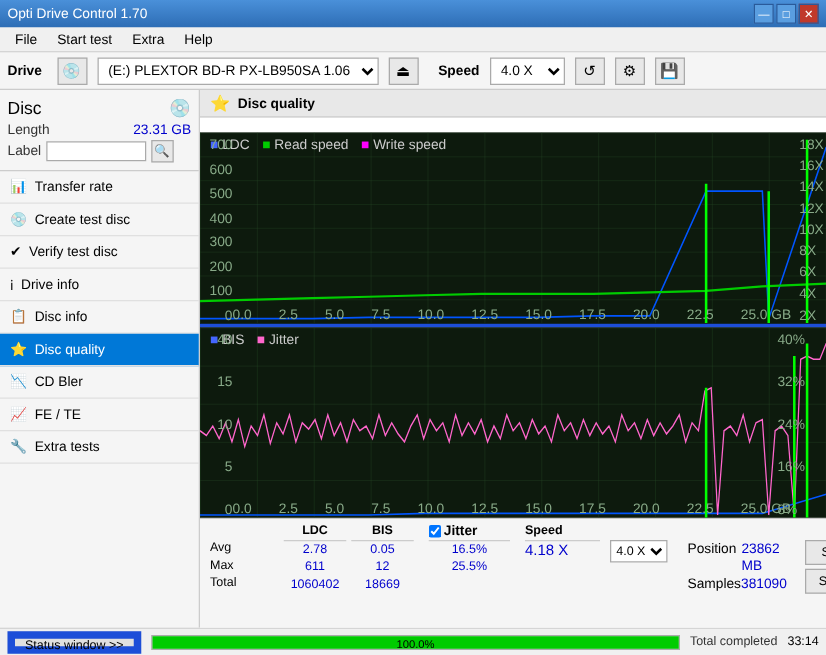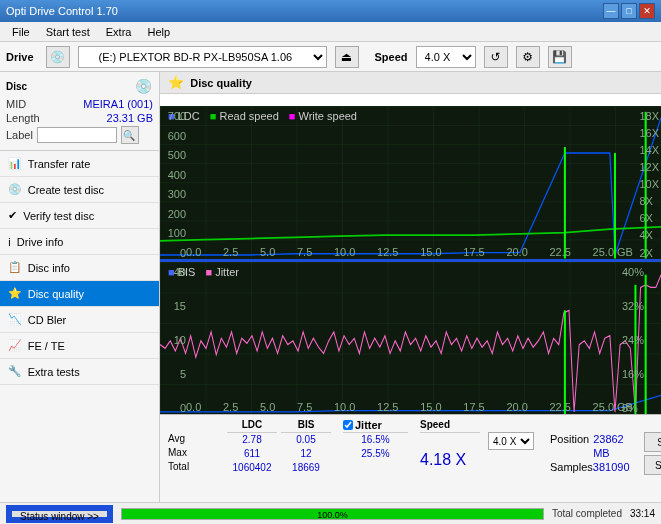--- a/index.html
+++ b/index.html
@@ -51,21 +51,21 @@
       align-items: center;
       border-bottom: 1px solid #ccc;
       padding: 0 6px;
       gap: 8px;
     }
     .drivebar-label { font-weight: bold; font-size: 11px; margin-right: 4px; }
     .drive-select {
       background: white;
       border: 1px solid #aaa;
       height: 22px;
-      padding: 0 16px;
+      padding: 0 4px;
       font-size: 11px;
       min-width: 180px;
     }
     .drivebar-icon-btn {
       width: 24px; height: 22px;
       background: #e8e8e8;
       border: 1px solid #aaa;
       display: flex; align-items: center; justify-content: center;
       cursor: pointer;
       font-size: 12px;
@@ -97,21 +97,21 @@
     .disc-info-panel {
       padding: 6px;
       border-bottom: 1px solid #ccc;
     }
     .disc-header {
       display: flex;
       align-items: center;
       justify-content: space-between;
       margin-bottom: 4px;
     }
-    .disc-title { font-weight: bold; font-size: 10px; }
+    .disc-title { font-weight: normal; font-size: 14px; }
     .disc-icon { font-size: 14px; }
     .disc-row {
       display: flex;
       justify-content: space-between;
       margin-bottom: 2px;
     }
     .disc-key { color: #333; }
     .disc-val { color: #0000cc; }
     .disc-label-row {
       display: flex;
@@ -255,24 +255,20 @@
 <div class="main-container">
 
   <div class="sidebar">
 
     <div class="disc-info-panel">
       <div class="disc-header">
         <span class="disc-title">Disc</span>
         <span class="disc-icon">💿</span>
       </div>
       <div class="disc-row">
-        <span class="disc-key">MID</span>
-        <span class="disc-val">MEIRA1 (001)</span>
-      </div>
-      <div class="disc-row">
         <span class="disc-key">Length</span>
         <span class="disc-val">23.31 GB</span>
       </div>
       <div class="disc-label-row">
         <span class="disc-key">Label</span>
         <input class="label-input" type="text" value="" style="">
         <div class="label-btn">🔍</div>
       </div>
     </div>
 
@@ -488,21 +484,21 @@
               <input type="checkbox" checked="" style="width: 10px; height: 10px;">
               <span>Jitter</span>
             </div>
             <div style="font-size:10px;color:#0000cc;line-height:14px;">16.5%</div>
             <div style="font-size:10px;color:#0000cc;line-height:14px;">25.5%</div>
             <div style="font-size:10px;line-height:14px;"></div>
           </div>
 
           <div style="display:flex;flex-direction:column;min-width:60px;margin-left:8px;">
             <div style="font-size:10px;font-weight:bold;border-bottom:1px solid #ccc;line-height:14px;">Speed</div>
-            <div style="font-size:16px;color:#0000cc;line-height:14px;margin-top:20px;">4.18 X</div>
+            <div style="font-size:12px;color:#0000cc;line-height:14px;">4.18 X</div>
           </div>
 
           <div style="display:flex;flex-direction:column;margin-left:4px;margin-top:14px;">
             <select style="height:18px;font-size:10px;border:1px solid #aaa;background:white;">
               <option>4.0 X</option>
             </select>
           </div>
 
           <div style="display:flex;flex-direction:column;min-width:90px;margin-left:12px;">
             <div style="height:14px;"></div>

